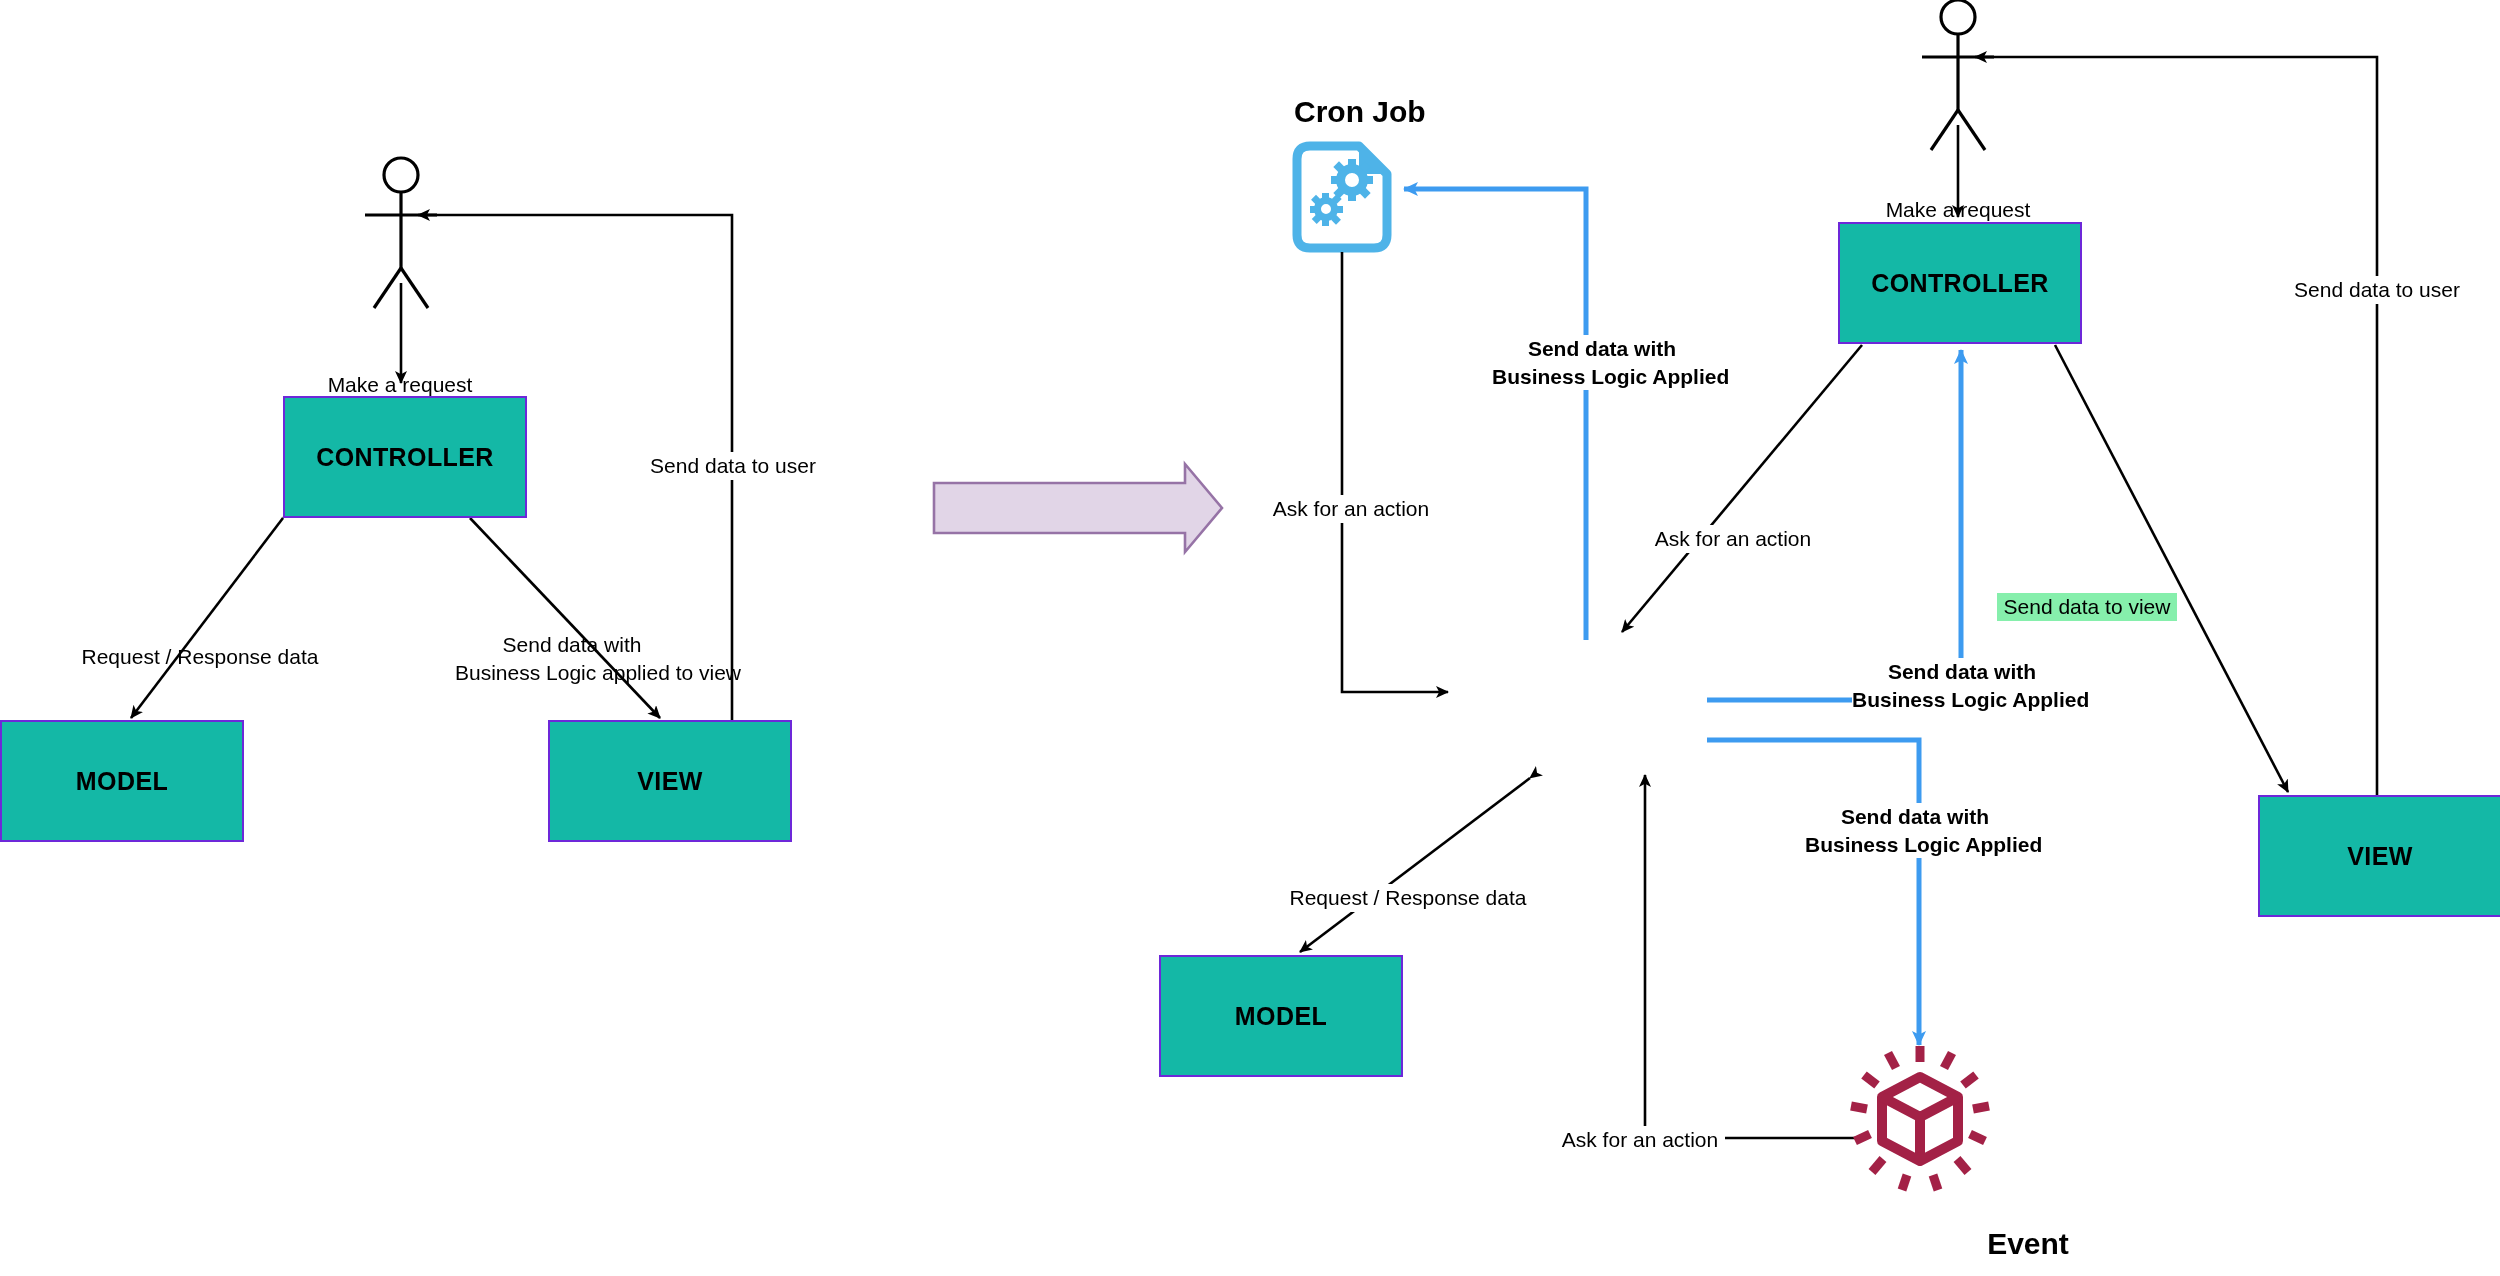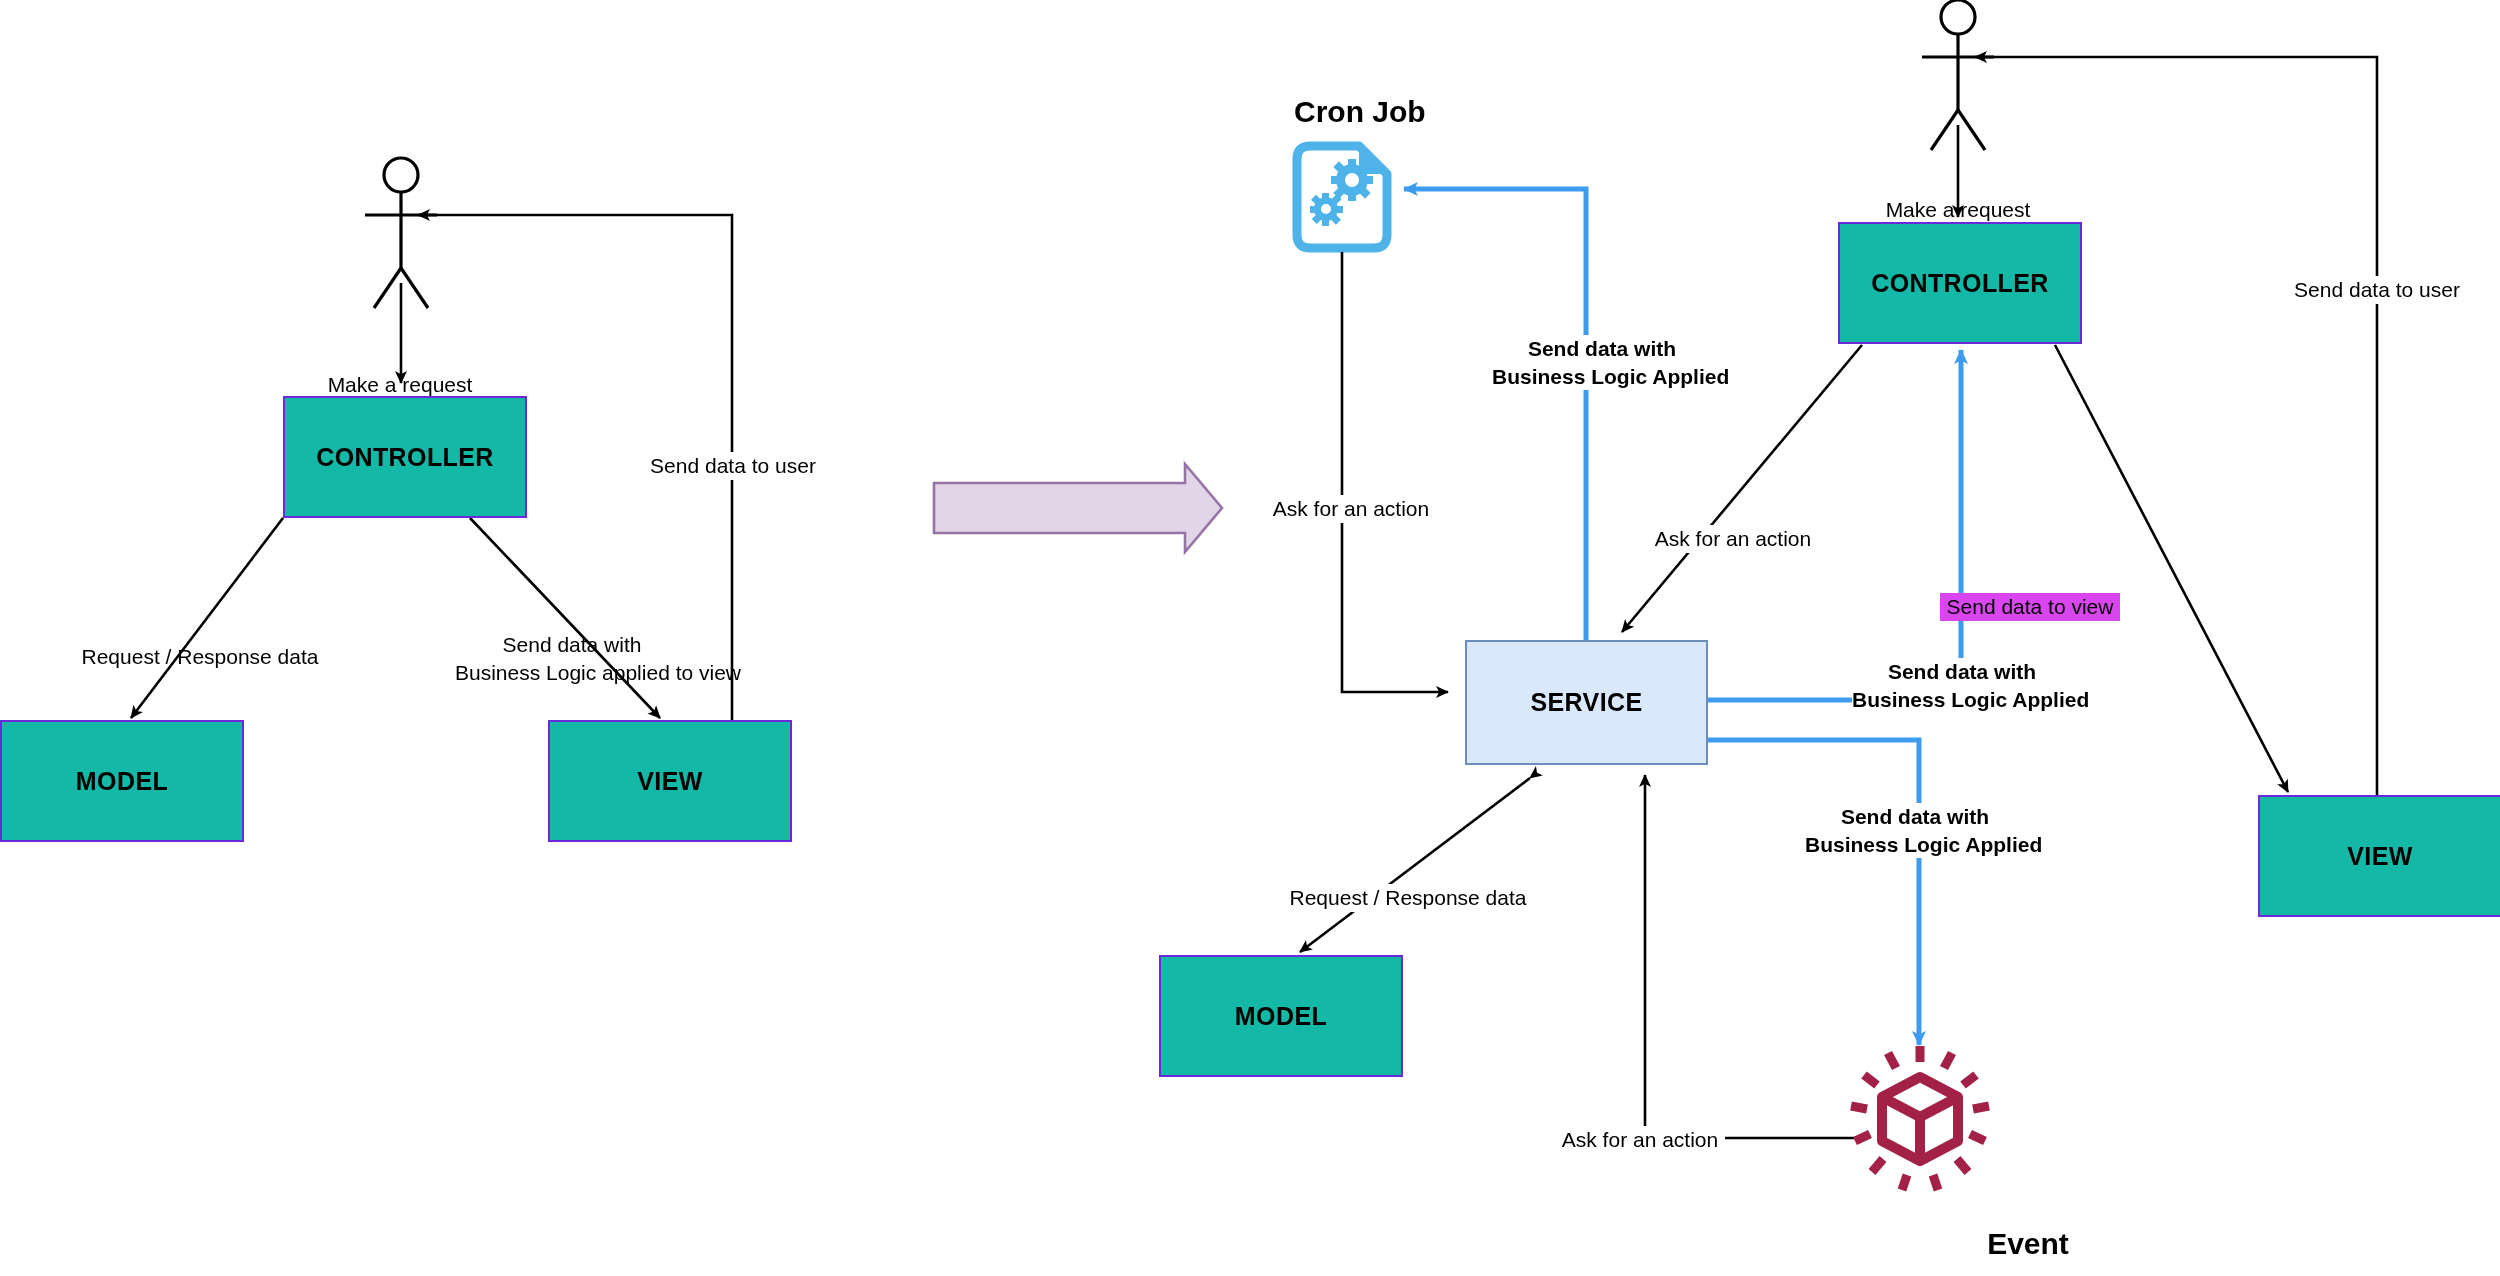--- a/index.html
+++ b/index.html
@@ -203,23 +203,20 @@
   <div class="node-label" style="left:1294px; top:95px; width:180px; text-align:left;">
     <span>Cron Job</span>
   </div>
   <div class="node-label" style="left:1948px; top:1227px; width:160px;">
     <span>Event</span>
   </div>
 
   <div class="box" style="left:1838px; top:222px; width:244px; height:122px;">
     <span>CONTROLLER</span>
   </div>
-  <div class="box service" style="left:1465px; top:640px; width:243px; height:125px;">
-    <span>SERVICE</span>
-  </div>
   <div class="box" style="left:1159px; top:955px; width:244px; height:122px;">
     <span>MODEL</span>
   </div>
   <div class="box" style="left:2258px; top:795px; width:244px; height:122px;">
     <span>VIEW</span>
   </div>
 
   <div class="edge-label" style="left:1868px; top:148px; width:180px;">
     <span>Make a request</span>
   </div>
@@ -233,21 +230,21 @@
   <div class="edge-label" style="left:1266px; top:447px; width:170px; background:#ffffff;">
     <span>Ask for an action</span>
   </div>
   <div class="edge-label" style="left:1648px; top:477px; width:170px; background:#ffffff;">
     <span>Ask for an action</span>
   </div>
   <div class="edge-label bold" style="left:1852px; top:610px; width:220px; background:#ffffff;">
     <span>Send data with</span><br>
     <span>Business Logic Applied</span>
   </div>
-  <div class="edge-label" style="left:1940px; top:545px; width:180px; background:#d946ef;">
+  <div class="edge-label" style="left:1997px; top:545px; width:180px; background:#86efac;">
     <span>Send data to view</span>
   </div>
   <div class="edge-label bold" style="left:1805px; top:755px; width:220px; background:#ffffff;">
     <span>Send data with</span><br>
     <span>Business Logic Applied</span>
   </div>
   <div class="edge-label" style="left:1278px; top:836px; width:260px; background:#ffffff;">
     <span>Request / Response data</span>
   </div>
   <div class="edge-label" style="left:1555px; top:1078px; width:170px; background:#ffffff;">

